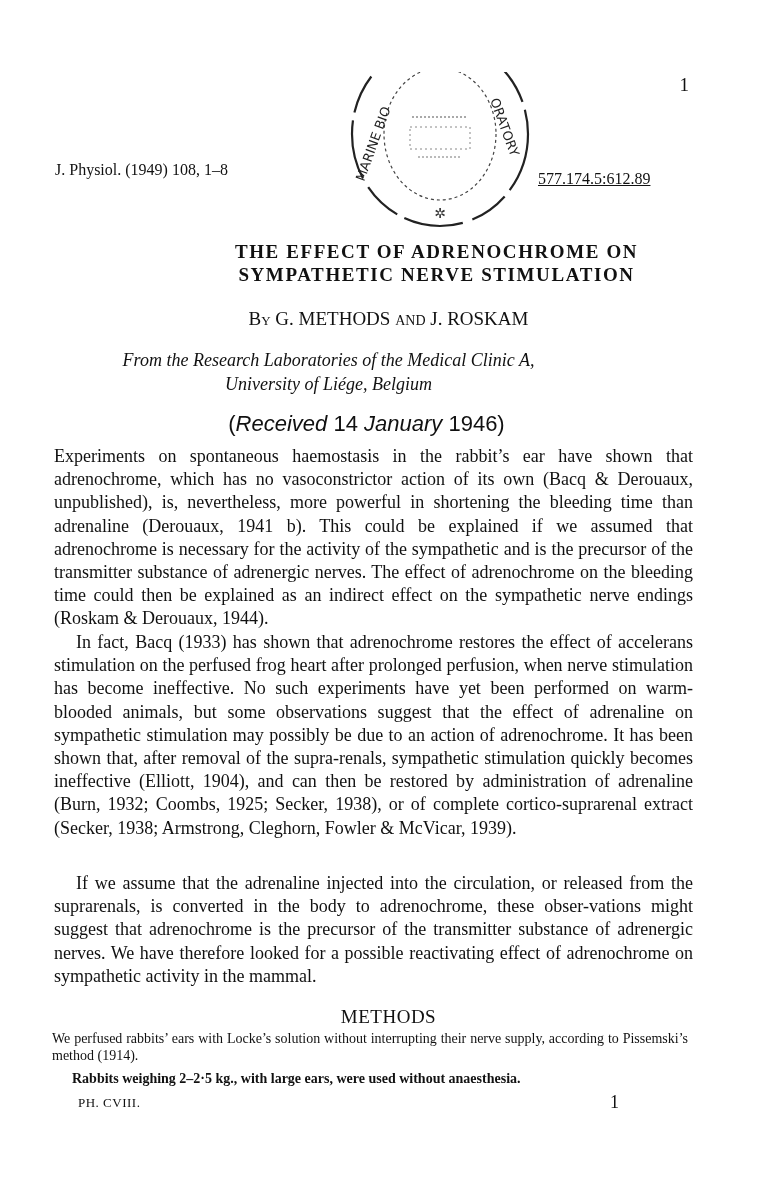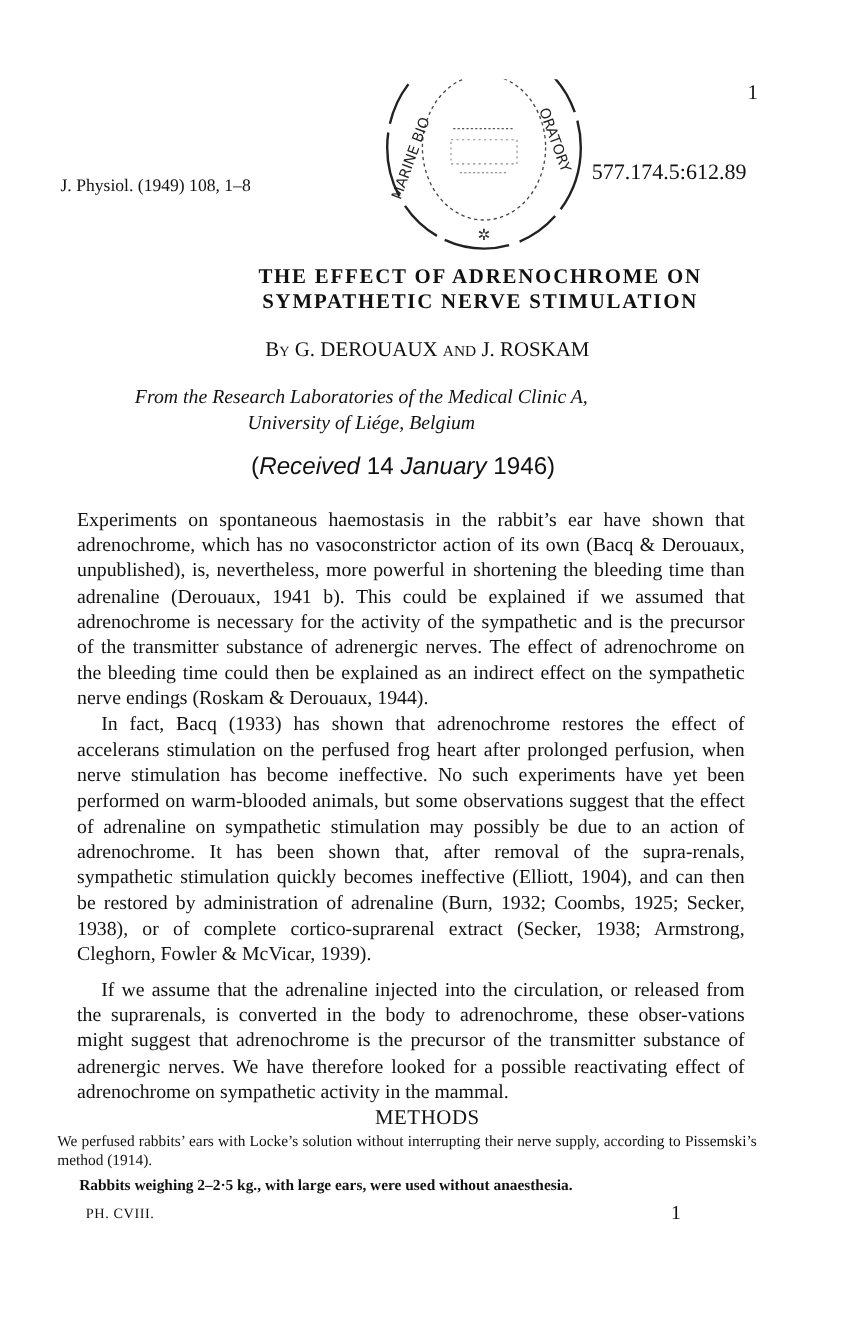--- a/index.html
+++ b/index.html
@@ -6,34 +6,34 @@
   body {
     width: 777px; height: 1200px; position: relative; overflow: hidden;
     font-family: "DejaVu Serif", "Liberation Serif", serif;
     color: #111;
   }
   .page { position: absolute; left: 0; top: 0; width: 777px; height: 1200px; }
   .abs { position: absolute; }
 
   .page-num-top { right: 88px; top: 74px; font-size: 19px; font-family: "Liberation Serif", serif; }
   .journal { left: 55px; top: 161px; font-size: 16px; font-family: "Liberation Serif", serif; }
-  .udc { left: 538px; top: 146px; font-size: 20px; font-family: "Liberation Serif", serif; }
+  .udc { left: 538px; top: 170px; font-size: 16px; font-family: "Liberation Serif", serif; text-decoration: underline; }
 
   .stamp { left: 340px; top: 72px; width: 200px; height: 158px; }
 
   .title { left: 0; width: 777px; top: 240px; text-align: center; font-family: "Liberation Serif", serif;
     font-weight: bold; font-size: 19px; letter-spacing: 1.6px; line-height: 23px; padding-left: 48px; }
   .authors { left: 0; width: 777px; top: 308px; text-align: center; font-family: "Liberation Serif", serif; font-size: 19px; }
   .sc { font-size: 14px; }
   .affil { left: 0; width: 657px; top: 348px; text-align: center; font-family: "Liberation Serif", serif; font-style: italic; font-size: 18px; line-height: 24px; }
   .received { left: 0; width: 733px; top: 411px; text-align: center; font-family: Liberation Sans, sans-serif; font-size: 22px; }
   .received i { font-style: italic; }
 
   .body { left: 54px; width: 639px; font-family: "Liberation Serif", serif; font-size: 18px; line-height: 23.2px; text-align: justify; }
-  .body p { margin: 16px; }
+  .body p { margin: 0; }
   .body p.indent { text-indent: 22px; }
   .p1 { top: 445px; }
   .p2 { top: 631px; }
   .p3 { top: 872px; }
 
   .methods-h { left: 0; width: 777px; top: 1006px; text-align: center; font-family: "Liberation Serif", serif; font-size: 19px; letter-spacing: 0.5px; }
   .small { left: 52px; width: 636px; font-family: "Liberation Serif", serif; font-size: 14px; line-height: 17px; text-align: justify; }
   .m1 { top: 1030px; }
   .m2 { top: 1070px; left: 72px; width: 620px; font-weight: bold; }
   .footer-left { left: 78px; top: 1095px; font-family: "Liberation Serif", serif; font-size: 13px; letter-spacing: 0.5px; }
@@ -61,21 +61,21 @@
     </svg>
   </div>
 
   <div class="abs title">
     <div>THE EFFECT OF ADRENOCHROME ON</div>
     <div>SYMPATHETIC NERVE STIMULATION</div>
   </div>
 
   <div class="abs authors">
     <span style="font-variant: small-caps;">By</span>
-    <span>G. DEROUAUX</span>
+    <span>G. METHODS</span>
     <span class="sc" style="font-variant: small-caps; text-transform: uppercase;">and</span>
     <span>J. ROSKAM</span>
   </div>
 
   <div class="abs affil">
     <div>From the Research Laboratories of the Medical Clinic A,</div>
     <div>University of Liége, Belgium</div>
   </div>
 
   <div class="abs received"><span>(</span><i>Received</i><span> 14 </span><i>January</i><span> 1946)</span></div>

